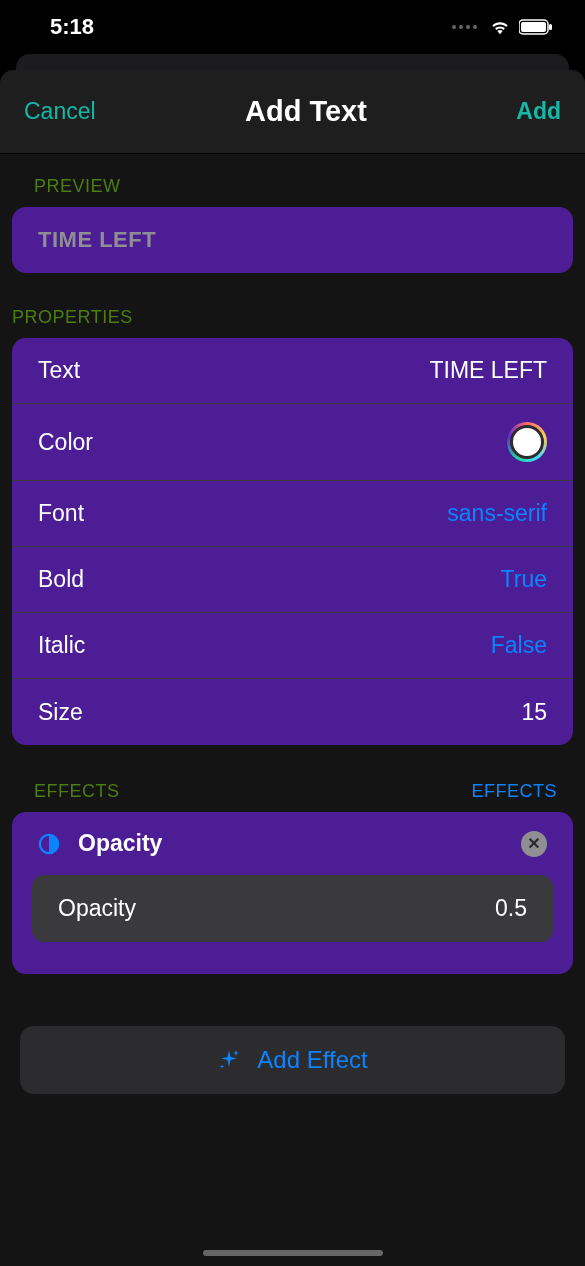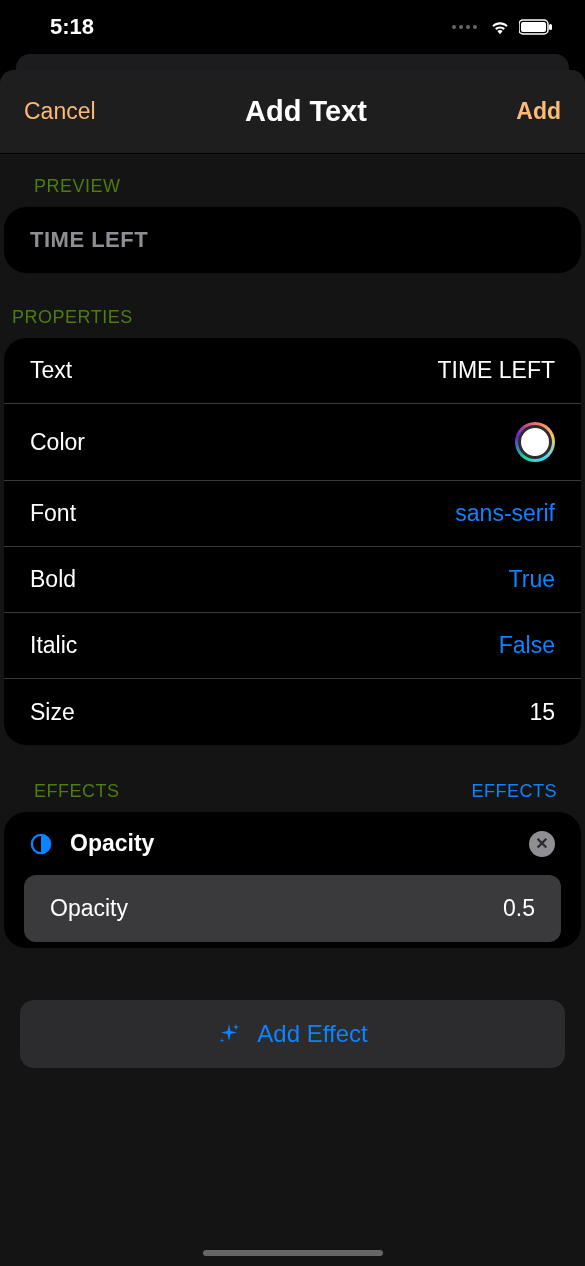--- a/index.html
+++ b/index.html
@@ -69,21 +69,21 @@
       display: flex;
       align-items: center;
       justify-content: space-between;
       padding: 0 24px;
       border-bottom: 1px solid #000;
       background: #1e1e1e;
       border-radius: 14px 14px 0 0;
     }
     .nav-btn {
       font-size: 23px;
-      color: #fdba74;
+      color: #14b8a6;
       background: none;
       border: none;
       cursor: pointer;
       font-weight: 400;
     }
     .nav-btn.bold {
       font-weight: 600;
     }
     .nav-title {
       font-size: 29px;
@@ -107,23 +107,23 @@
     }
     .section-action {
       font-size: 18px;
       color: #0a84ff;
       background: none;
       border: none;
       cursor: pointer;
       letter-spacing: 0.5px;
     }
     .card {
-      background: #000000;
-      border-radius: 22px;
-      margin: 0 4px;
+      background: #4c1d95;
+      border-radius: 14px;
+      margin: 0 12px;
     }
     .preview-card {
       padding: 20px 26px;
     }
     .preview-text {
       font-size: 22px;
       font-weight: 600;
       color: #8e8e93;
       letter-spacing: 0.5px;
     }
@@ -159,21 +159,21 @@
       justify-content: center;
     }
     .color-swatch {
       width: 100%;
       height: 100%;
       border-radius: 50%;
       background: #fff;
       border: 3px solid #2c2c2e;
     }
     .effect-card {
-      padding: 18px 20px 6px 20px;
+      padding: 18px 20px 32px 20px;
     }
     .effect-header {
       display: flex;
       align-items: center;
       justify-content: space-between;
       margin-bottom: 18px;
       padding: 0 6px;
     }
     .effect-title-wrap {
       display: flex;

